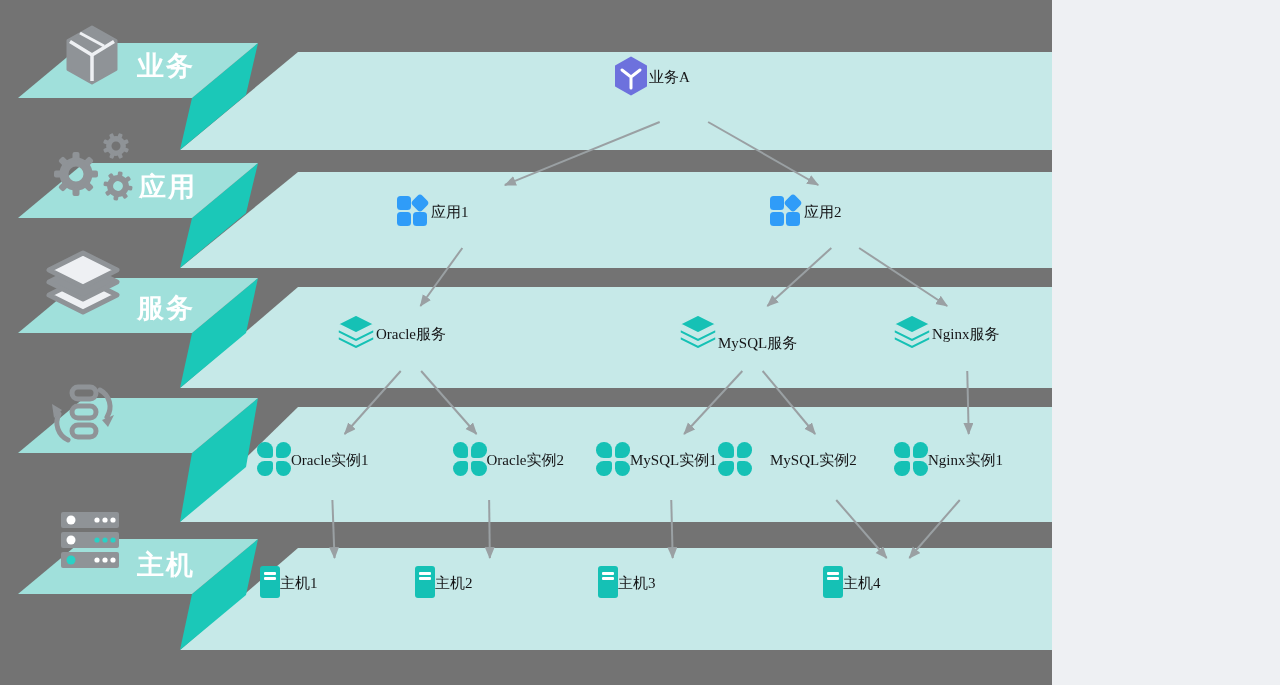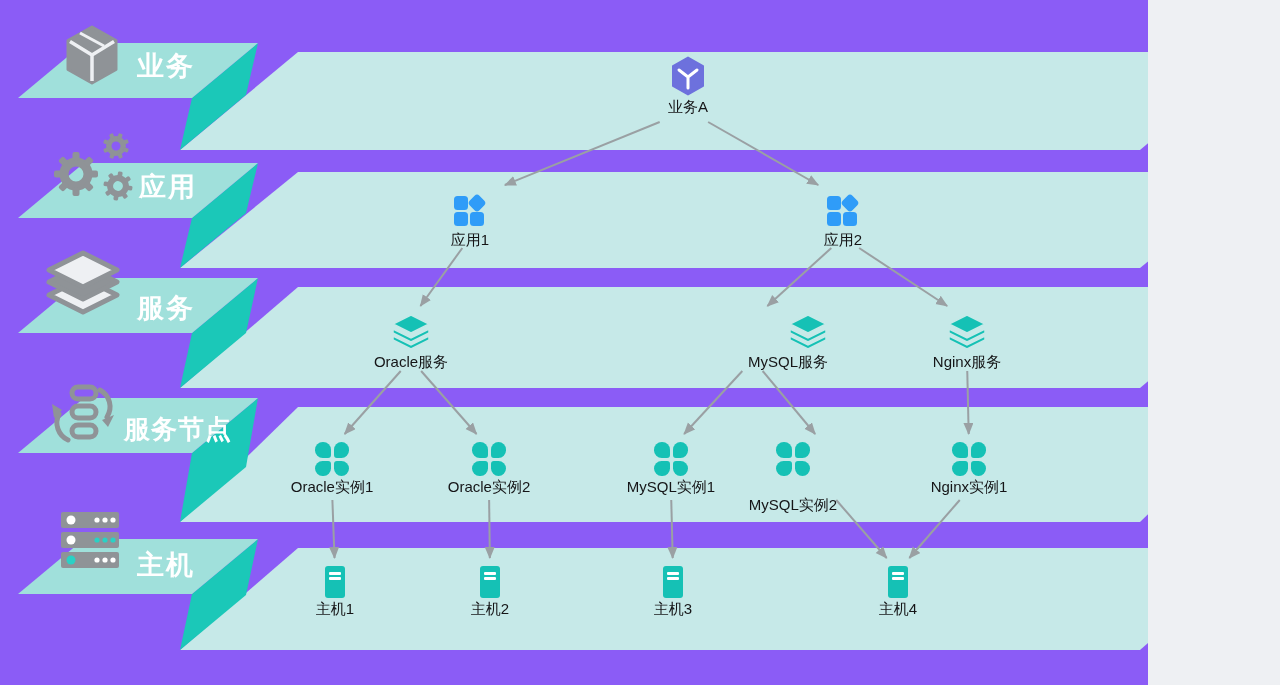--- a/index.html
+++ b/index.html
@@ -1,24 +1,24 @@
 <!DOCTYPE html>
 <html><head>
 <meta charset="utf-8">
 <style>
   html,body{margin:0;padding:0;background:#eef0f3;}
-  #stage{position:relative;width:1148px;height:685px;background:#8b5cf6;overflow:hidden;
-         font-family:Liberation Sans, sans-serif;}
+  #stage{position:relative;width:1052px;height:685px;background:#737373;overflow:hidden;
+         font-family:Liberation Serif, serif;}
   #bg-svg{position:absolute;left:0;top:0;z-index:1;}
   .tab-icon{position:absolute;z-index:3;}
   .tab-label{position:absolute;z-index:3;color:#ffffff;font-weight:bold;font-size:27px;
              letter-spacing:2px;transform:translate(-50%,-50%);white-space:nowrap;}
   .tab-label.small{font-size:26px;letter-spacing:1px;}
   .node{position:absolute;width:150px;margin-left:-75px;z-index:4;display:flex;
-        flex-direction:column;align-items:center;}
+        flex-direction:row;align-items:center;}
   .node-label{margin-top:3px;font-size:15px;color:#151517;white-space:nowrap;line-height:1.1;}
   .icon-wrap{display:flex;align-items:center;justify-content:center;}
   
   .clover{width:34px;height:34px;display:grid;grid-template-columns:15.5px 15.5px;
           grid-template-rows:15.5px 15.5px;gap:3px;}
   .clover div{background:#15c1b5;}
   .clover .p1{border-radius:50% 50% 3px 50%;}
   .clover .p2{border-radius:50% 50% 50% 3px;}
   .clover .p3{border-radius:50% 3px 50% 50%;}
   .clover .p4{border-radius:3px 50% 50% 50%;}
@@ -132,21 +132,20 @@
       <circle cx="11" cy="48" r="4.5" fill="#2ad1c5"></circle>
       <circle cx="37" cy="48" r="2.6" fill="#ffffff"></circle>
         <circle cx="45" cy="48" r="2.6" fill="#ffffff"></circle>
         <circle cx="53" cy="48" r="2.6" fill="#ffffff"></circle>
     </g>
   </svg>
 
   <div class="tab-label" style="left:166px;top:66px">业务</div>
   <div class="tab-label" style="left:168px;top:187px">应用</div>
   <div class="tab-label" style="left:166px;top:308px">服务</div>
-  <div class="tab-label small" style="left:178px;top:429px">服务节点</div>
   <div class="tab-label" style="left:166px;top:565px">主机</div>
 
   <div id="nodes">
       <div class="node" style="left: 688px; top: 56px;">
         <div class="icon-wrap">
           <svg width="36" height="40" viewBox="0 0 36 40">
             <path d="M18 1.5 L33 10 V30 L18 38.5 L3 30 V10 Z" fill="#6d71dd" stroke="#6d71dd" stroke-width="2" stroke-linejoin="round"></path>
             <path d="M18 21 V32 M18 21 L9 14 M18 21 L27 14" stroke="#ffffff" stroke-width="3" stroke-linecap="round" fill="none"></path>
           </svg>
         </div>

